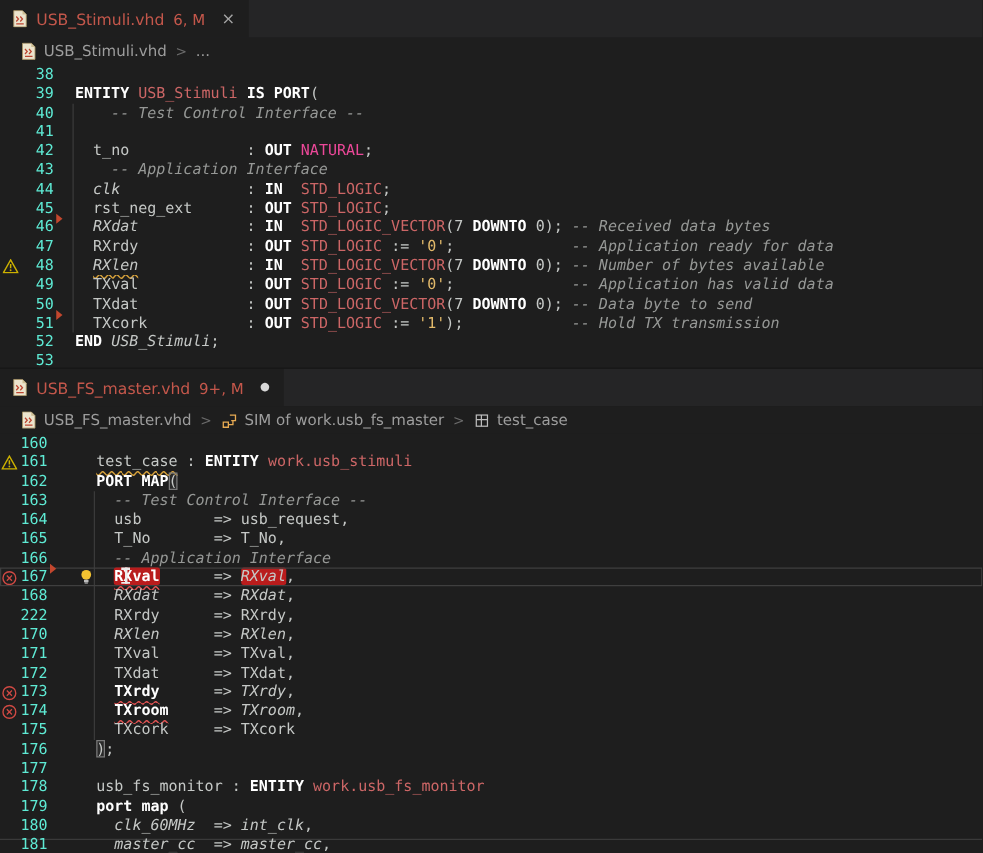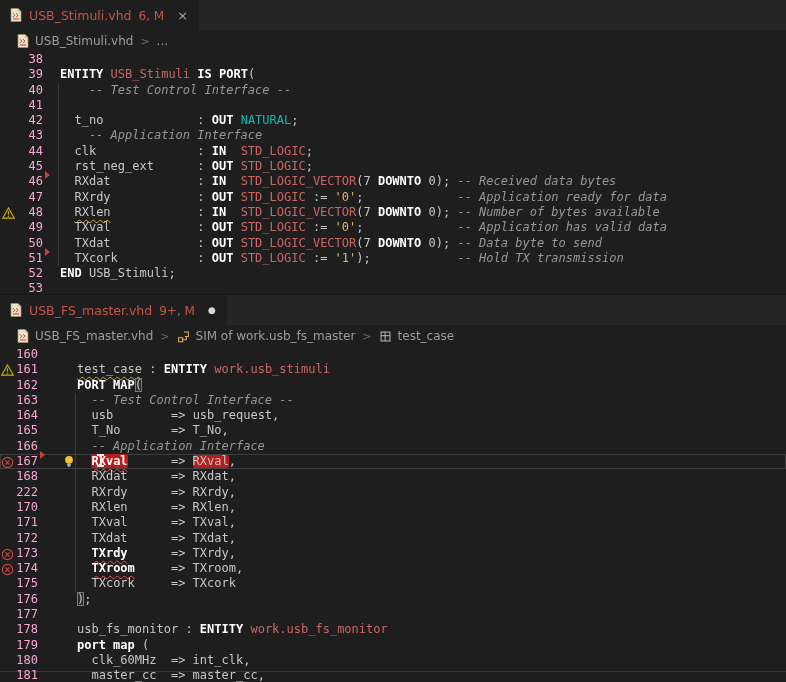--- a/index.html
+++ b/index.html
@@ -24,39 +24,39 @@
   .bc-sep{color:#6b6b6b;margin:0 7px;font-size:11px;}
   .bc-icon{display:inline-flex;width:14px;height:14px;align-items:center;justify-content:center;}
 
   
   .code{position:relative;flex:1;overflow:hidden;}
   .line{position:relative;display:flex;height:15.3px;line-height:15.3px;font-family:"DejaVu Sans Mono","Liberation Mono",monospace;font-size:12px;white-space:pre;}
   .line.cur{outline:1px solid #3f3f3f;outline-offset:-1px;}
   .g-icon{flex:none;display:inline-flex;align-items:center;justify-content:center;padding-top:1px;}
   #group-top .g-icon{width:16px;}
   #group-bottom .g-icon{width:14px;}
-  .g-num{flex:none;text-align:right;color:#f9a8d4;font-family:"DejaVu Sans Mono","Liberation Mono",monospace;font-size:12px;}
+  .g-num{flex:none;text-align:right;color:#5eead4;font-family:"DejaVu Sans Mono","Liberation Mono",monospace;font-size:12px;}
   #group-top .g-num{width:27px;}
   #group-bottom .g-num{width:24px;}
   .g-aux{flex:none;position:relative;}
   #group-top .g-aux{width:17px;}
   #group-bottom .g-aux{width:39px;}
   .g-marker{position:absolute;left:2px;top:-3px;width:0;height:0;border-left:5px solid #c3472e;border-top:4px solid transparent;border-bottom:4px solid transparent;}
   .g-bulb{position:absolute;left:25px;top:1px;width:13px;height:13px;cursor:pointer;}
   .line-text{flex:none;}
 
   .tok{color:#c5c8c6;}
   .tok.pt{color:#c5c8c6;}
   .tok.id{color:#c5c8c6;}
   .tok.kw{color:#ffffff;font-weight:bold;}
   .tok.type{color:#cc6666;}
-  .tok.nat{color:#14b8a6;}
+  .tok.nat{color:#ec4899;}
   .tok.lit{color:#e2b96a;}
   .tok.cmt{color:#969896;font-style:italic;}
-  .tok.it{}
+  .tok.it{font-style:italic;}
   .tok.b{color:#ffffff;font-weight:bold;}
   .tok.sqy{text-decoration:underline wavy #d8a23a 1px;text-underline-offset:3px;text-decoration-skip-ink:none;}
   .tok.sqr{text-decoration:underline wavy #e05252 1px;text-underline-offset:3px;text-decoration-skip-ink:none;}
   .tok.hl{background:#b91c1c;border-radius:2px;}
   .tok.bracket{outline:1px solid #7a7a7a;outline-offset:-1px;background:rgba(130,130,130,.12);}
   .tok.cursor{position:relative;}
 
   .ibeam{position:absolute;left:6px;top:0;width:7px;height:13px;}
   .ibeam::before{content:"";position:absolute;left:2.6px;top:0;width:1.6px;height:100%;background:#ececec;}
   .ibeam::after{content:"";position:absolute;left:0;top:0;width:100%;height:100%;

